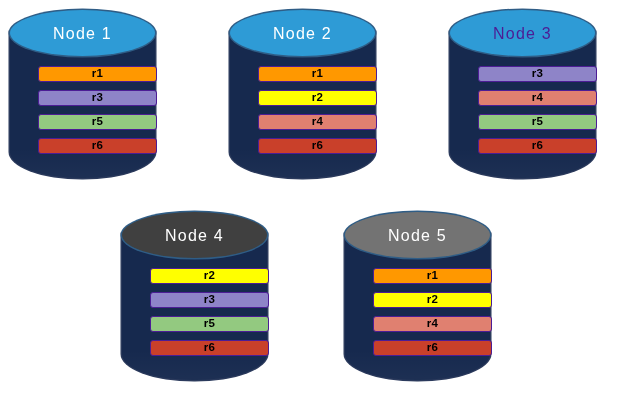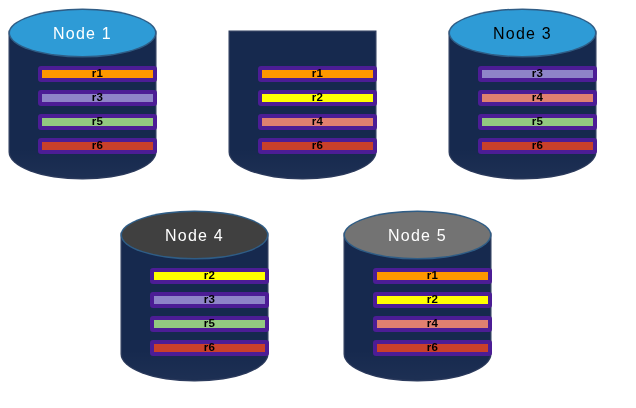--- a/index.html
+++ b/index.html
@@ -83,21 +83,21 @@
     width: 119px;
     display: flex;
     flex-direction: column;
     gap: 8px;
   }
 
   .replica {
     position: relative;
     height: 16px;
     border-radius: 3px;
-    border: 4px solid #4c1d95;
+    border: 1px solid #4c1d95;
     box-sizing: border-box;
     display: flex;
     align-items: center;
     justify-content: center;
   }
 
   .replica-label {
     font-size: 11.5px;
     font-weight: bold;
     color: #000000;
@@ -128,41 +128,44 @@
         </div>
         <div class="replica" style="background: rgb(201, 64, 42);">
           <span class="replica-label">r6</span>
         </div>
       </div>
     </div>
     <div class="node" style="left: 230px; top: 10px;">
       <div class="cyl-body" style="background: rgb(22, 41, 78);">
         <div class="cyl-bottom-shade"></div>
       </div>
+      <div class="cyl-top" style="background: rgb(46, 155, 214);">
+        <span class="node-title" style="color: rgb(255, 255, 255);">Node 2</span>
+      </div>
       <div class="replicas">
         <div class="replica" style="background: rgb(255, 152, 0);">
           <span class="replica-label">r1</span>
         </div>
         <div class="replica" style="background: rgb(255, 255, 0);">
           <span class="replica-label">r2</span>
         </div>
         <div class="replica" style="background: rgb(224, 128, 112);">
           <span class="replica-label">r4</span>
         </div>
         <div class="replica" style="background: rgb(201, 64, 42);">
           <span class="replica-label">r6</span>
         </div>
       </div>
     </div>
     <div class="node" style="left: 450px; top: 10px;">
       <div class="cyl-body" style="background: rgb(22, 41, 78);">
         <div class="cyl-bottom-shade"></div>
       </div>
       <div class="cyl-top" style="background: rgb(46, 155, 214);">
-        <span class="node-title" style="color: #000000;">Node 3</span>
+        <span class="node-title" style="color: #4c1d95;">Node 3</span>
       </div>
       <div class="replicas">
         <div class="replica" style="background: rgb(142, 132, 200);">
           <span class="replica-label">r3</span>
         </div>
         <div class="replica" style="background: rgb(224, 128, 112);">
           <span class="replica-label">r4</span>
         </div>
         <div class="replica" style="background: rgb(147, 201, 128);">
           <span class="replica-label">r5</span>

